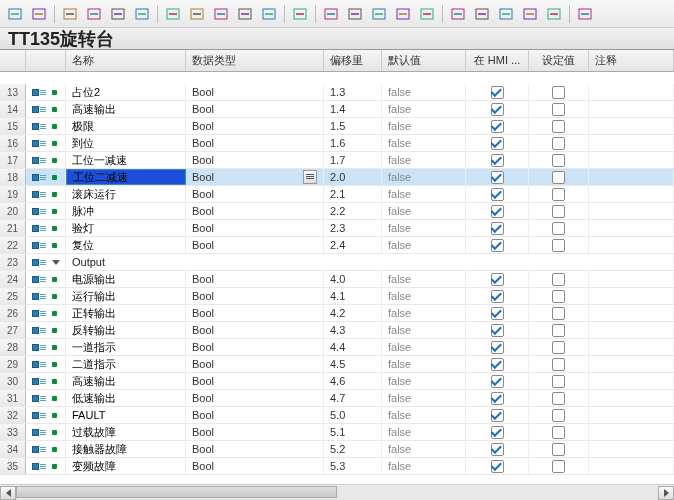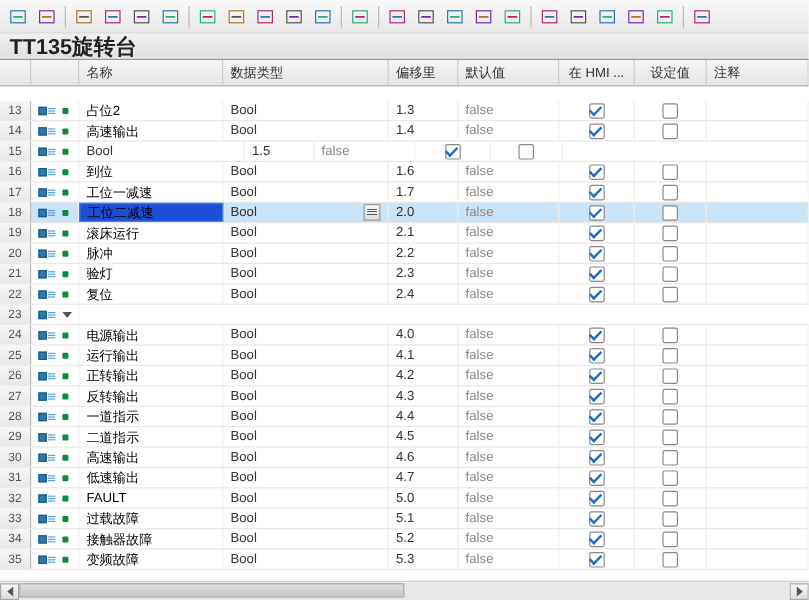--- a/index.html
+++ b/index.html
@@ -291,20 +291,21 @@
           <span class="tag-glyph">
             <span class="tag-sq"></span>
             <span class="tag-bars">
               <span class="tag-bar"></span>
               <span class="tag-bar"></span>
               <span class="tag-bar"></span>
             </span>
           </span>
           <span class="bullet"></span>
         </div>
+        <div class="cell col-name">极限</div>
         <div class="cell col-type">
           <span class="dtype">Bool</span>
         </div>
         <div class="cell col-offset offs">1.5</div>
         <div class="cell col-default defv">false</div>
         <div class="cell col-hmi">
           <span class="chk on"></span>
         </div>
         <div class="cell col-set">
           <span class="chk"></span>
@@ -507,20 +508,21 @@
           <span class="tag-glyph">
             <span class="tag-sq"></span>
             <span class="tag-bars">
               <span class="tag-bar"></span>
               <span class="tag-bar"></span>
               <span class="tag-bar"></span>
             </span>
           </span>
           <span class="tri down" style="margin-left: 6px;"></span>
         </div>
+        <div class="cell struct-name" style="flex: 1 1 0%;">Output</div>
       </div>
       <div class="row">
         <div class="cell rn">24</div>
         <div class="cell col-icons">
           <span class="tag-glyph">
             <span class="tag-sq"></span>
             <span class="tag-bars">
               <span class="tag-bar"></span>
               <span class="tag-bar"></span>
               <span class="tag-bar"></span>

